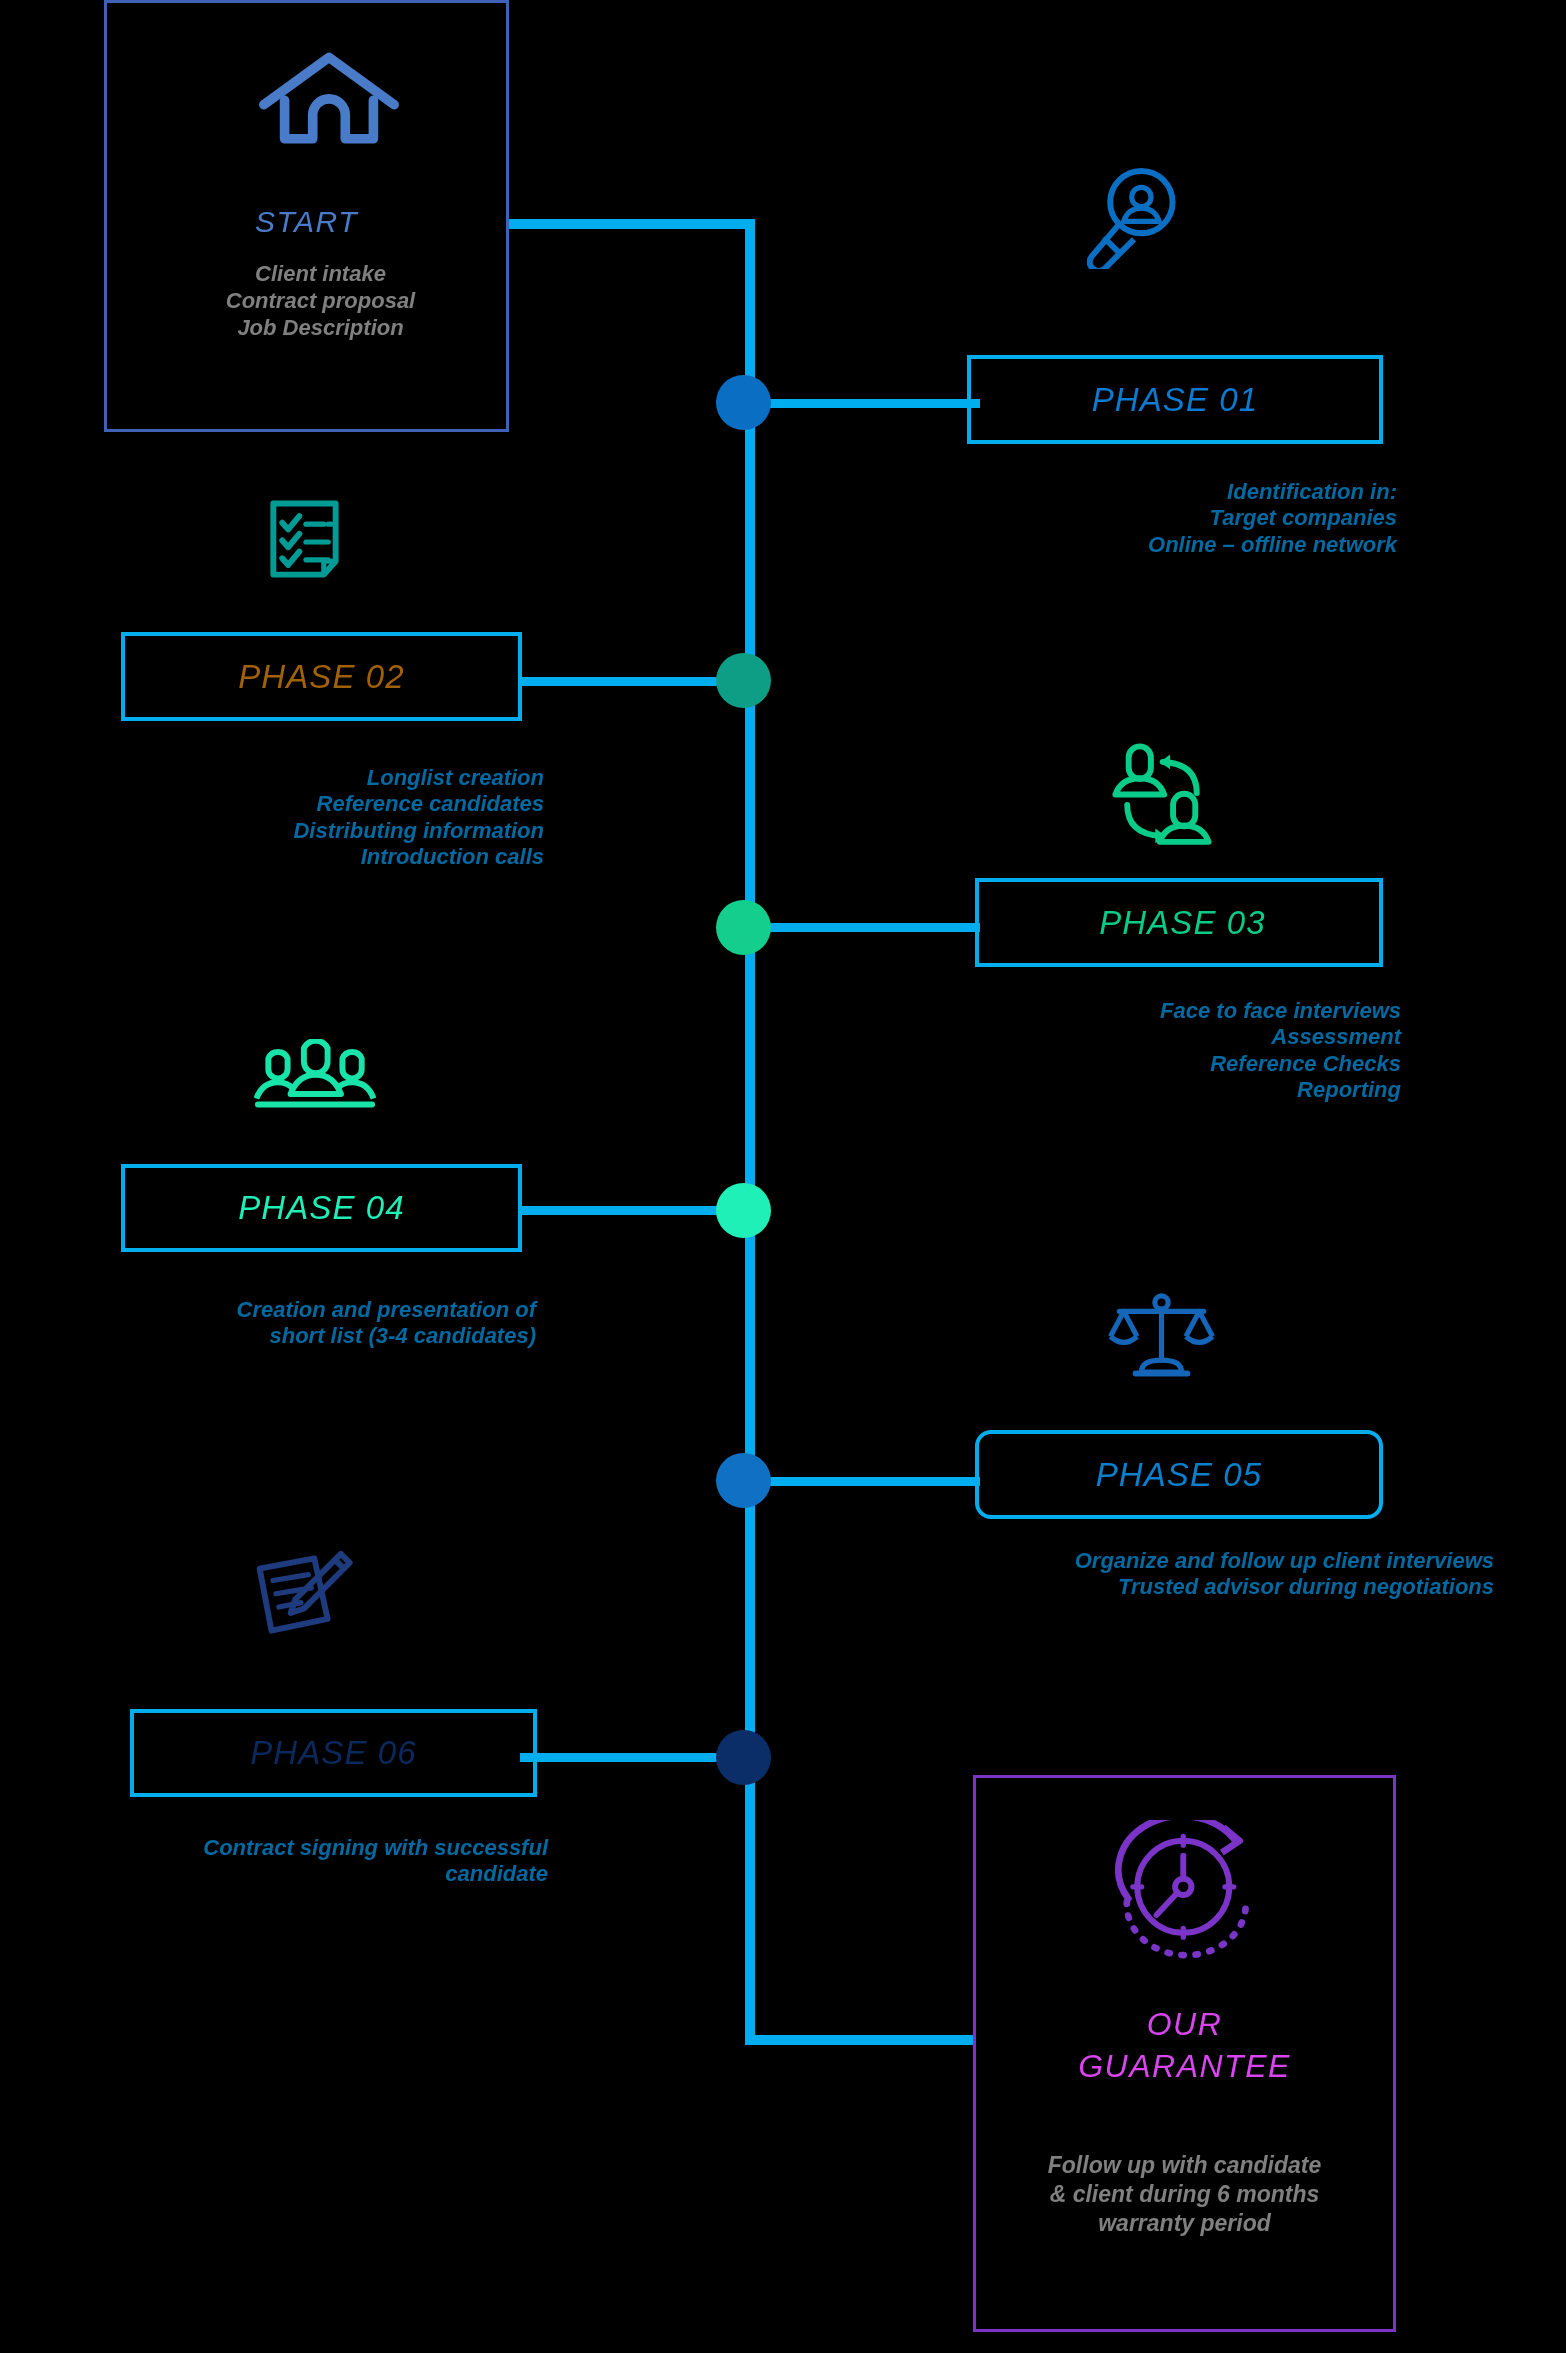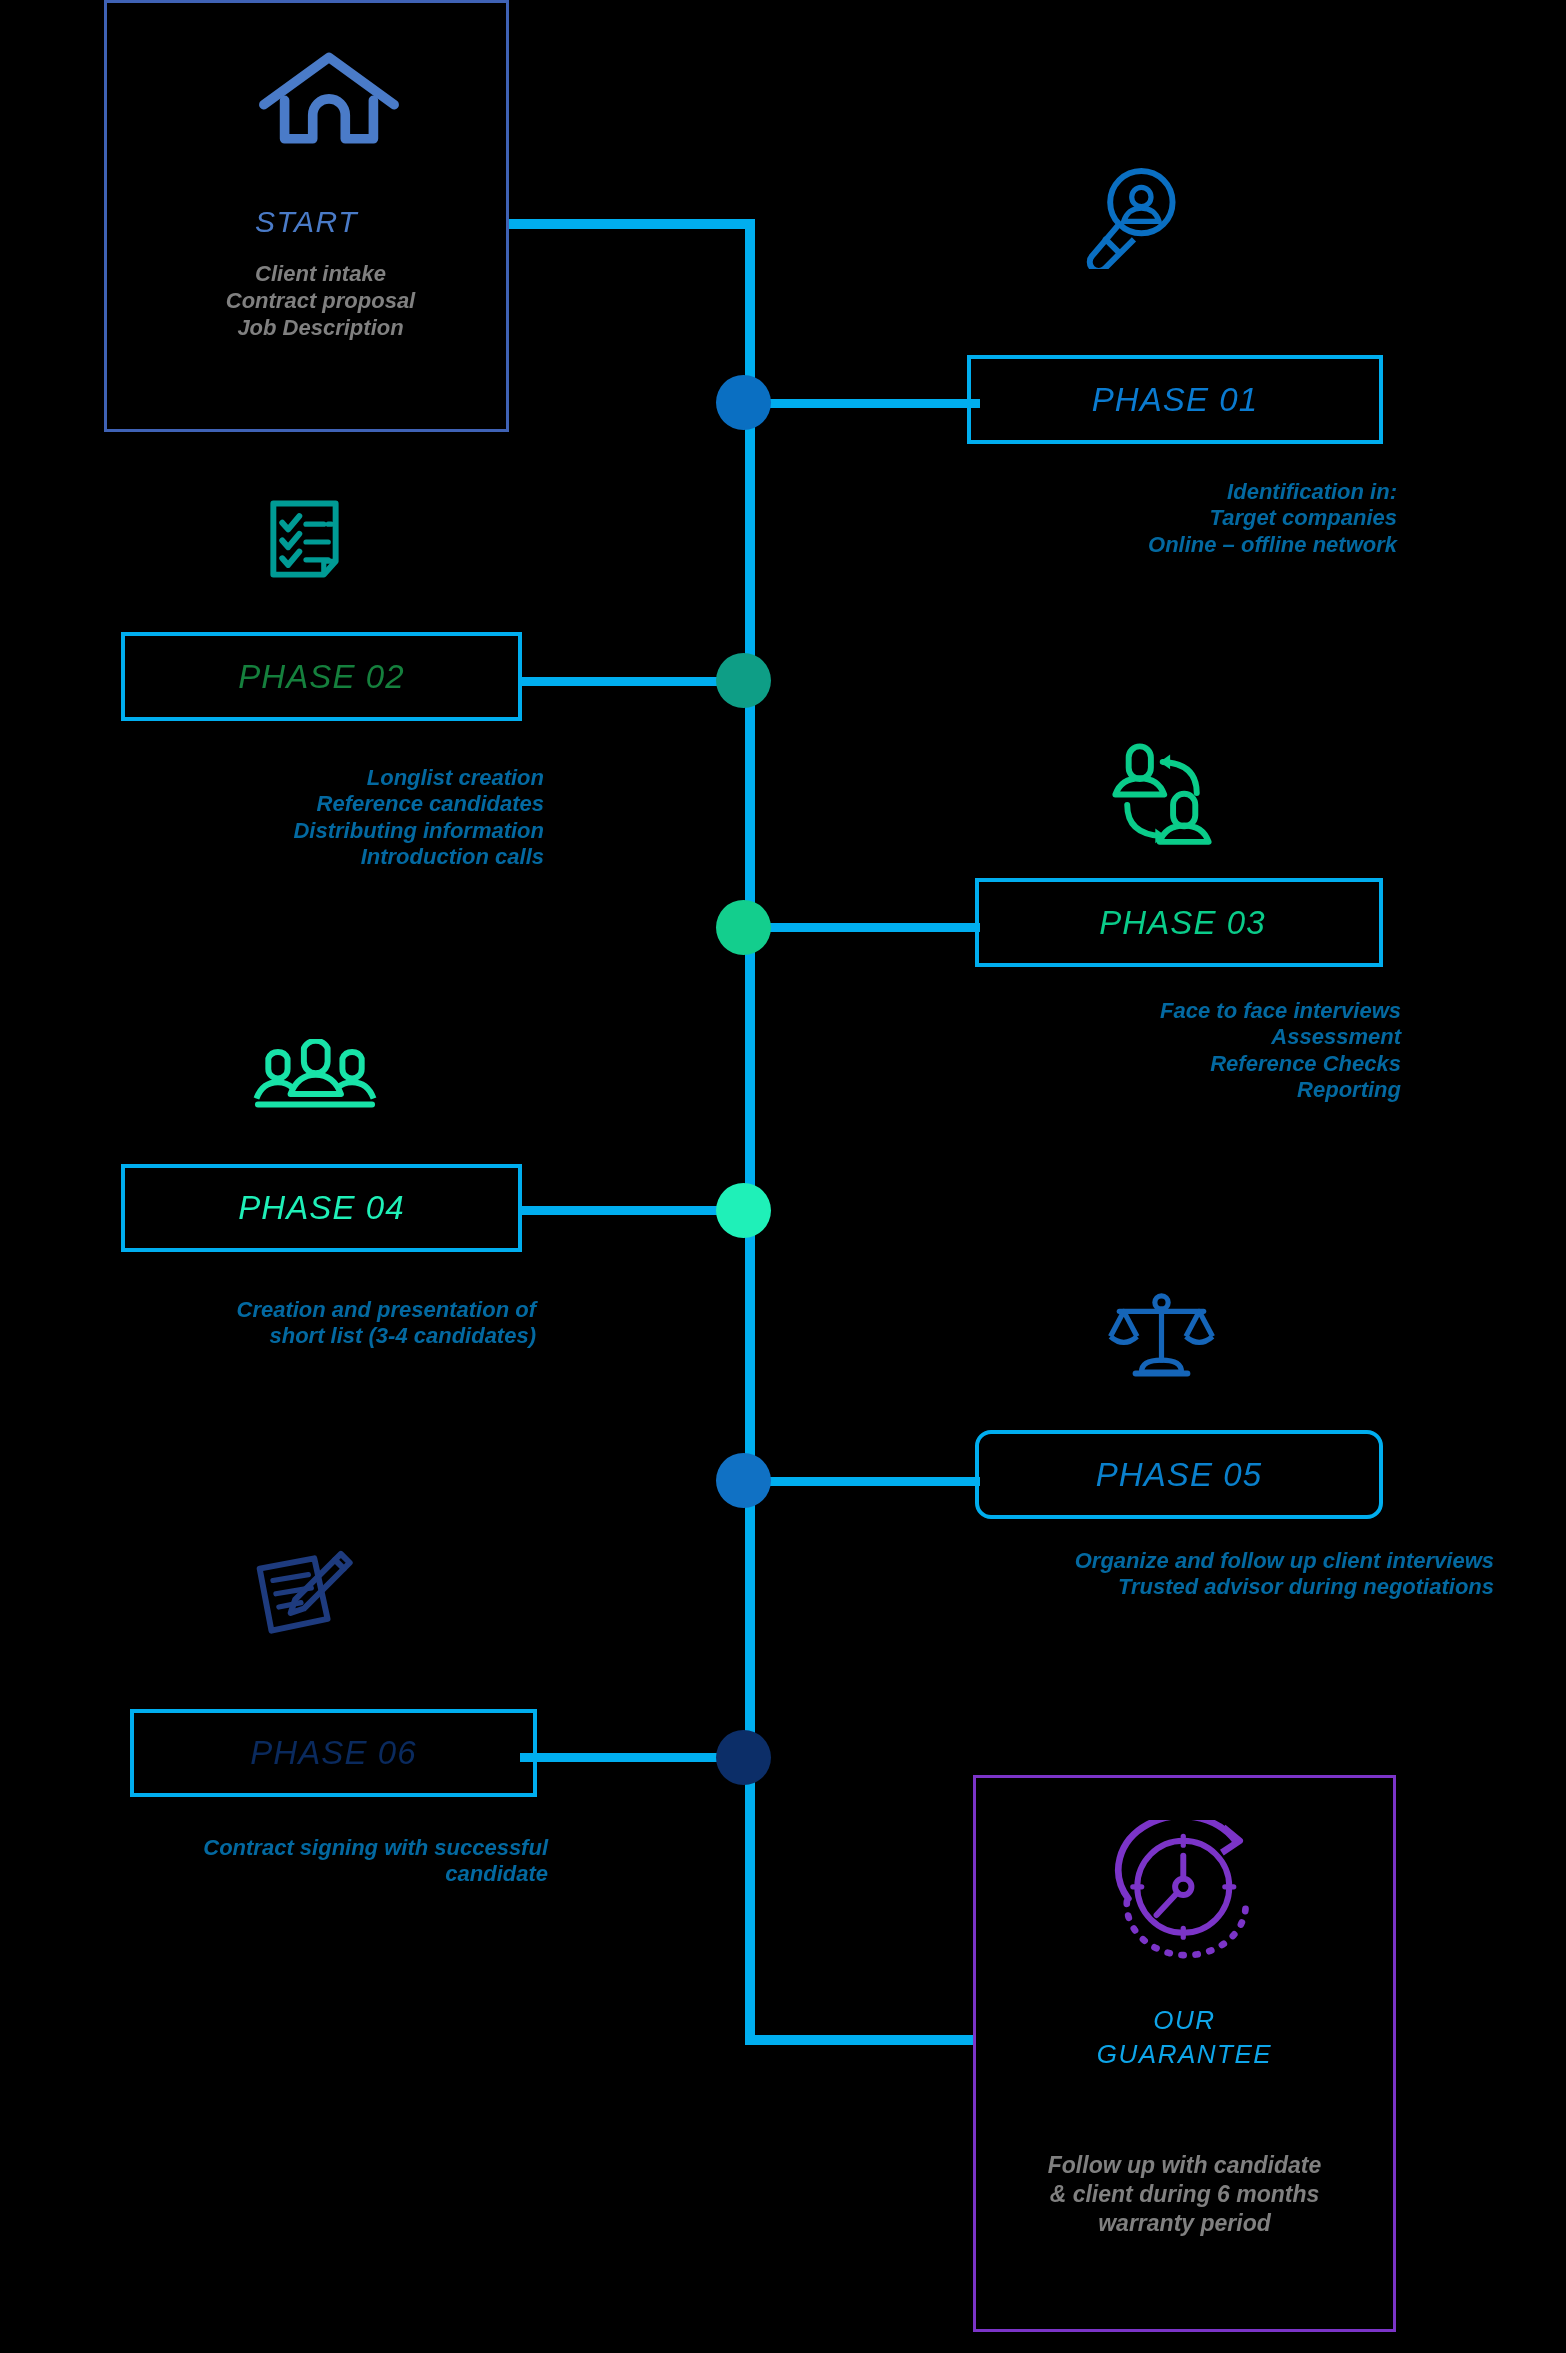--- a/index.html
+++ b/index.html
@@ -77,22 +77,22 @@
   }
   .start-desc {
     color: #808080;
     font-size: 22px;
     font-weight: bold;
     line-height: 1.22;
     text-align: center;
     white-space: pre-line;
   }
   .g-title {
-    color: #0ea5e9;
-    font-size: 26px;
+    color: #d946ef;
+    font-size: 32px;
     letter-spacing: 1.5px;
     line-height: 1.3;
     text-align: center;
     white-space: pre-line;
   }
   .g-desc {
     color: #808080;
     font-size: 23px;
     font-weight: bold;
     line-height: 1.25;
@@ -163,21 +163,21 @@
       <path d="M30 36 l8 9 l15 -18" fill="none" stroke="#009B95" stroke-width="8" stroke-linecap="round" stroke-linejoin="round"></path>
       <path d="M30 60 l8 9 l15 -18" fill="none" stroke="#009B95" stroke-width="8" stroke-linecap="round" stroke-linejoin="round"></path>
       <path d="M30 84 l8 9 l15 -18" fill="none" stroke="#009B95" stroke-width="8" stroke-linecap="round" stroke-linejoin="round"></path>
       <line x1="62" y1="38" x2="86" y2="38" stroke="#009B95" stroke-width="7" stroke-linecap="round"></line>
       <line x1="92" y1="38" x2="96" y2="38" stroke="#009B95" stroke-width="7" stroke-linecap="round"></line>
       <line x1="62" y1="62" x2="92" y2="62" stroke="#009B95" stroke-width="7" stroke-linecap="round"></line>
       <line x1="62" y1="86" x2="92" y2="86" stroke="#009B95" stroke-width="7" stroke-linecap="round"></line>
     </svg>
   </span>
   <div class="phase-box" style="left:121px; top:632px; width:401px; height:89px;">
-    <span class="phase-label" style="color:#15803d;">PHASE 02</span>
+    <span class="phase-label" style="color:#a16207;">PHASE 02</span>
   </div>
   <div class="desc" style="left:99px; top:765px; width:445px;">Longlist creation
 Reference candidates
 Distributing information
 Introduction calls</div>
 
   <span class="icon-wrap" style="left:1105px; top:741px;">
     <svg width="111" height="104" viewBox="0 0 150 140">
       <path d="M32 22 a15 15 0 0 1 30 0 l0 14 a15 15 0 0 1 -30 0 z" fill="none" stroke="#0ACC8A" stroke-width="8" stroke-linejoin="round"></path>
       <path d="M14 72 q8 -22 33 -22 q25 0 33 22 z" fill="none" stroke="#0ACC8A" stroke-width="8" stroke-linejoin="round"></path>

